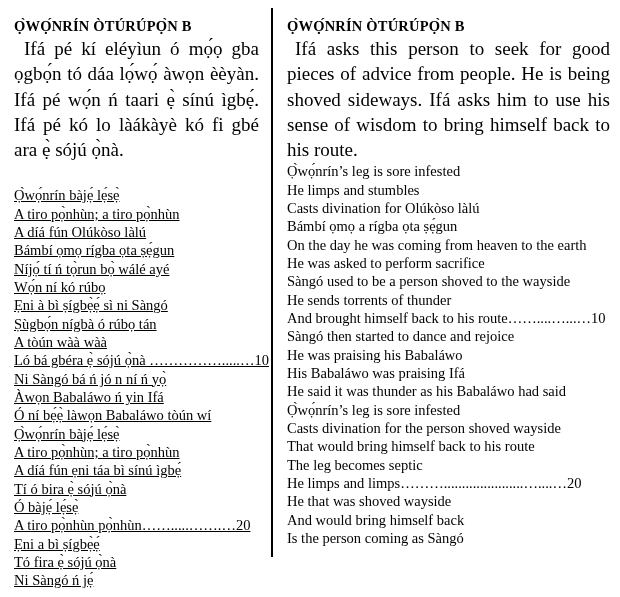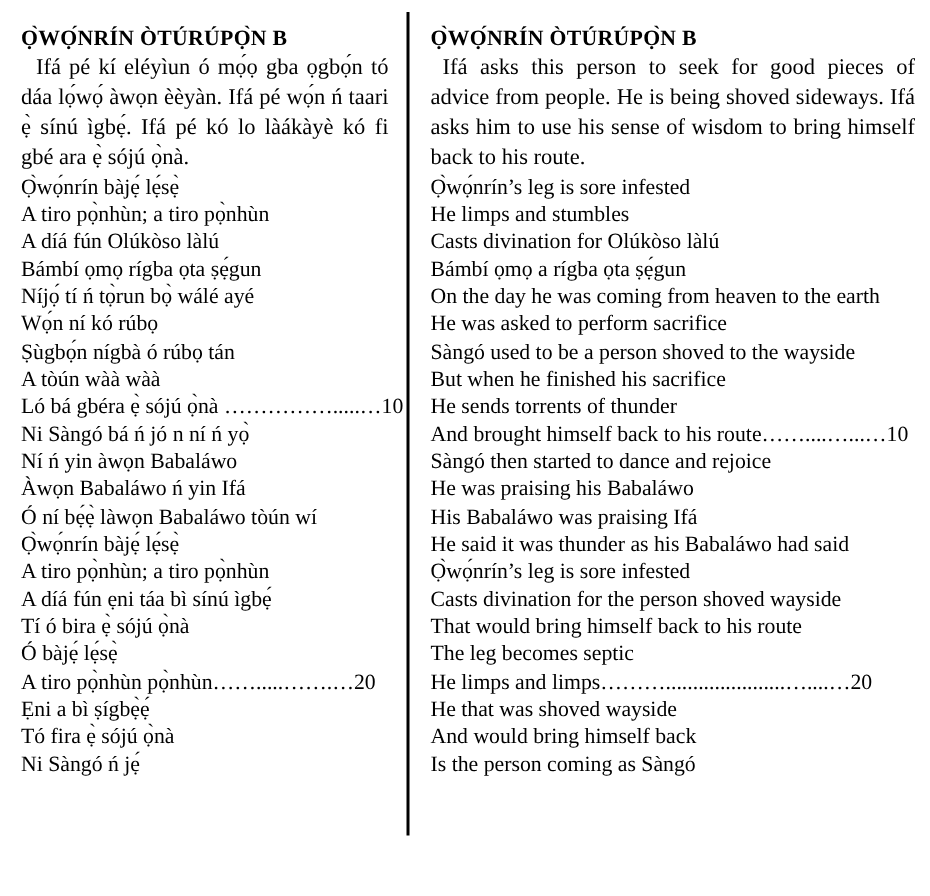--- a/index.html
+++ b/index.html
@@ -45,38 +45,40 @@
     padding: 18px 10px 0 14px;
   }
   .heading {
     font-weight: bold;
     font-size: 14.5px;
     letter-spacing: 0.2px;
     margin: 0 0 1px 0;
     white-space: nowrap;
   }
   .intro {
-    font-size: 15px;
+    font-size: 19px;
     line-height: 1.33;
     text-align: justify;
     text-indent: 10px;
     margin: 0;
     hyphens: none;
   }
   .col-right .intro {
     text-indent: 8px;
   }
   .verse {
     margin: 0;
     padding: 0;
     list-style: none;
     font-size: 14.5px;
     line-height: 1.265;
   }
   .col-left .verse {
+    margin-top: 24px;
+    text-decoration: underline;
   }
   .col-right .verse {
   }
   .verse li {
     white-space: nowrap;
     margin: 0;
     padding: 0;
   }
 </style>
 </head>
@@ -89,25 +91,25 @@
   <div class="col col-left">
     <div class="heading">Ọ̀WỌ́NRÍN ÒTÚRÚPỌ̀N   B</div>
     <p class="intro">Ifá pé kí eléyìun ó mọ́ọ gba ọgbọ́n tó dáa lọ́wọ́ àwọn èèyàn. Ifá pé wọ́n ń taari ẹ̀ sínú ìgbẹ́. Ifá pé kó lo làákàyè kó fi gbé ara ẹ̀ sójú ọ̀nà.</p>
     <ul class="verse">
       <li>Ọ̀wọ́nrín bàjẹ́ lẹ́sẹ̀</li>
       <li>A tiro pọ̀nhùn; a tiro pọ̀nhùn</li>
       <li>A díá fún Olúkòso làlú</li>
       <li>Bámbí ọmọ rígba ọta ṣẹ́gun</li>
       <li>Níjọ́ tí ń tọ̀run bọ̀ wálé ayé</li>
       <li>Wọ́n ní kó rúbọ</li>
+      <li>Ẹni à bì ṣígbẹ̀ẹ́ sì ni Sàngó</li>
       <li>Ṣùgbọ́n nígbà ó rúbọ tán</li>
       <li>A tòún wàà wàà</li>
       <li>Ló bá gbéra ẹ̀ sójú ọ̀nà …………….....…10</li>
       <li>Ni Sàngó bá ń jó n ní ń yọ̀</li>
-      <li>Ní ń yin àwọn Babaláwo</li>
       <li>Àwọn Babaláwo ń yin Ifá</li>
       <li>Ó ní bẹ́ẹ̀ làwọn Babaláwo tòún wí</li>
       <li>Ọ̀wọ́nrín bàjẹ́ lẹ́sẹ̀</li>
       <li>A tiro pọ̀nhùn; a tiro pọ̀nhùn</li>
       <li>A díá fún ẹni táa bì sínú ìgbẹ́</li>
       <li>Tí ó bira ẹ̀ sójú ọ̀nà</li>
       <li>Ó bàjẹ́ lẹ́sẹ̀</li>
       <li>A tiro pọ̀nhùn pọ̀nhùn…….....…….…20</li>
       <li>Ẹni a bì ṣígbẹ̀ẹ́</li>
       <li>Tó fira ẹ̀ sójú ọ̀nà</li>
@@ -119,21 +121,20 @@
     <div class="heading">Ọ̀WỌ́NRÍN ÒTÚRÚPỌ̀N   B</div>
     <p class="intro">Ifá asks this person to seek for good pieces of advice from people. He is being shoved sideways. Ifá asks him to use his sense of wisdom to bring himself back to his route.</p>
     <ul class="verse">
       <li>Ọ̀wọ́nrín’s leg is sore infested</li>
       <li>He limps and stumbles</li>
       <li>Casts divination for Olúkòso làlú</li>
       <li>Bámbí ọmọ a rígba ọta ṣẹ́gun</li>
       <li>On the day he was coming from heaven to the earth</li>
       <li>He was asked to perform sacrifice</li>
       <li>Sàngó used to be a person shoved to the wayside</li>
-      <li>But when he finished his sacrifice</li>
       <li>He sends torrents of thunder</li>
       <li>And brought himself back to his route……....…...…10</li>
       <li>Sàngó then started to dance and rejoice</li>
       <li>He was praising his Babaláwo</li>
       <li>His Babaláwo was praising Ifá</li>
       <li>He said it was thunder as his Babaláwo had said</li>
       <li>Ọ̀wọ́nrín’s leg is sore infested</li>
       <li>Casts divination for the person shoved wayside</li>
       <li>That would bring himself back to his route</li>
       <li>The leg becomes septic</li>

